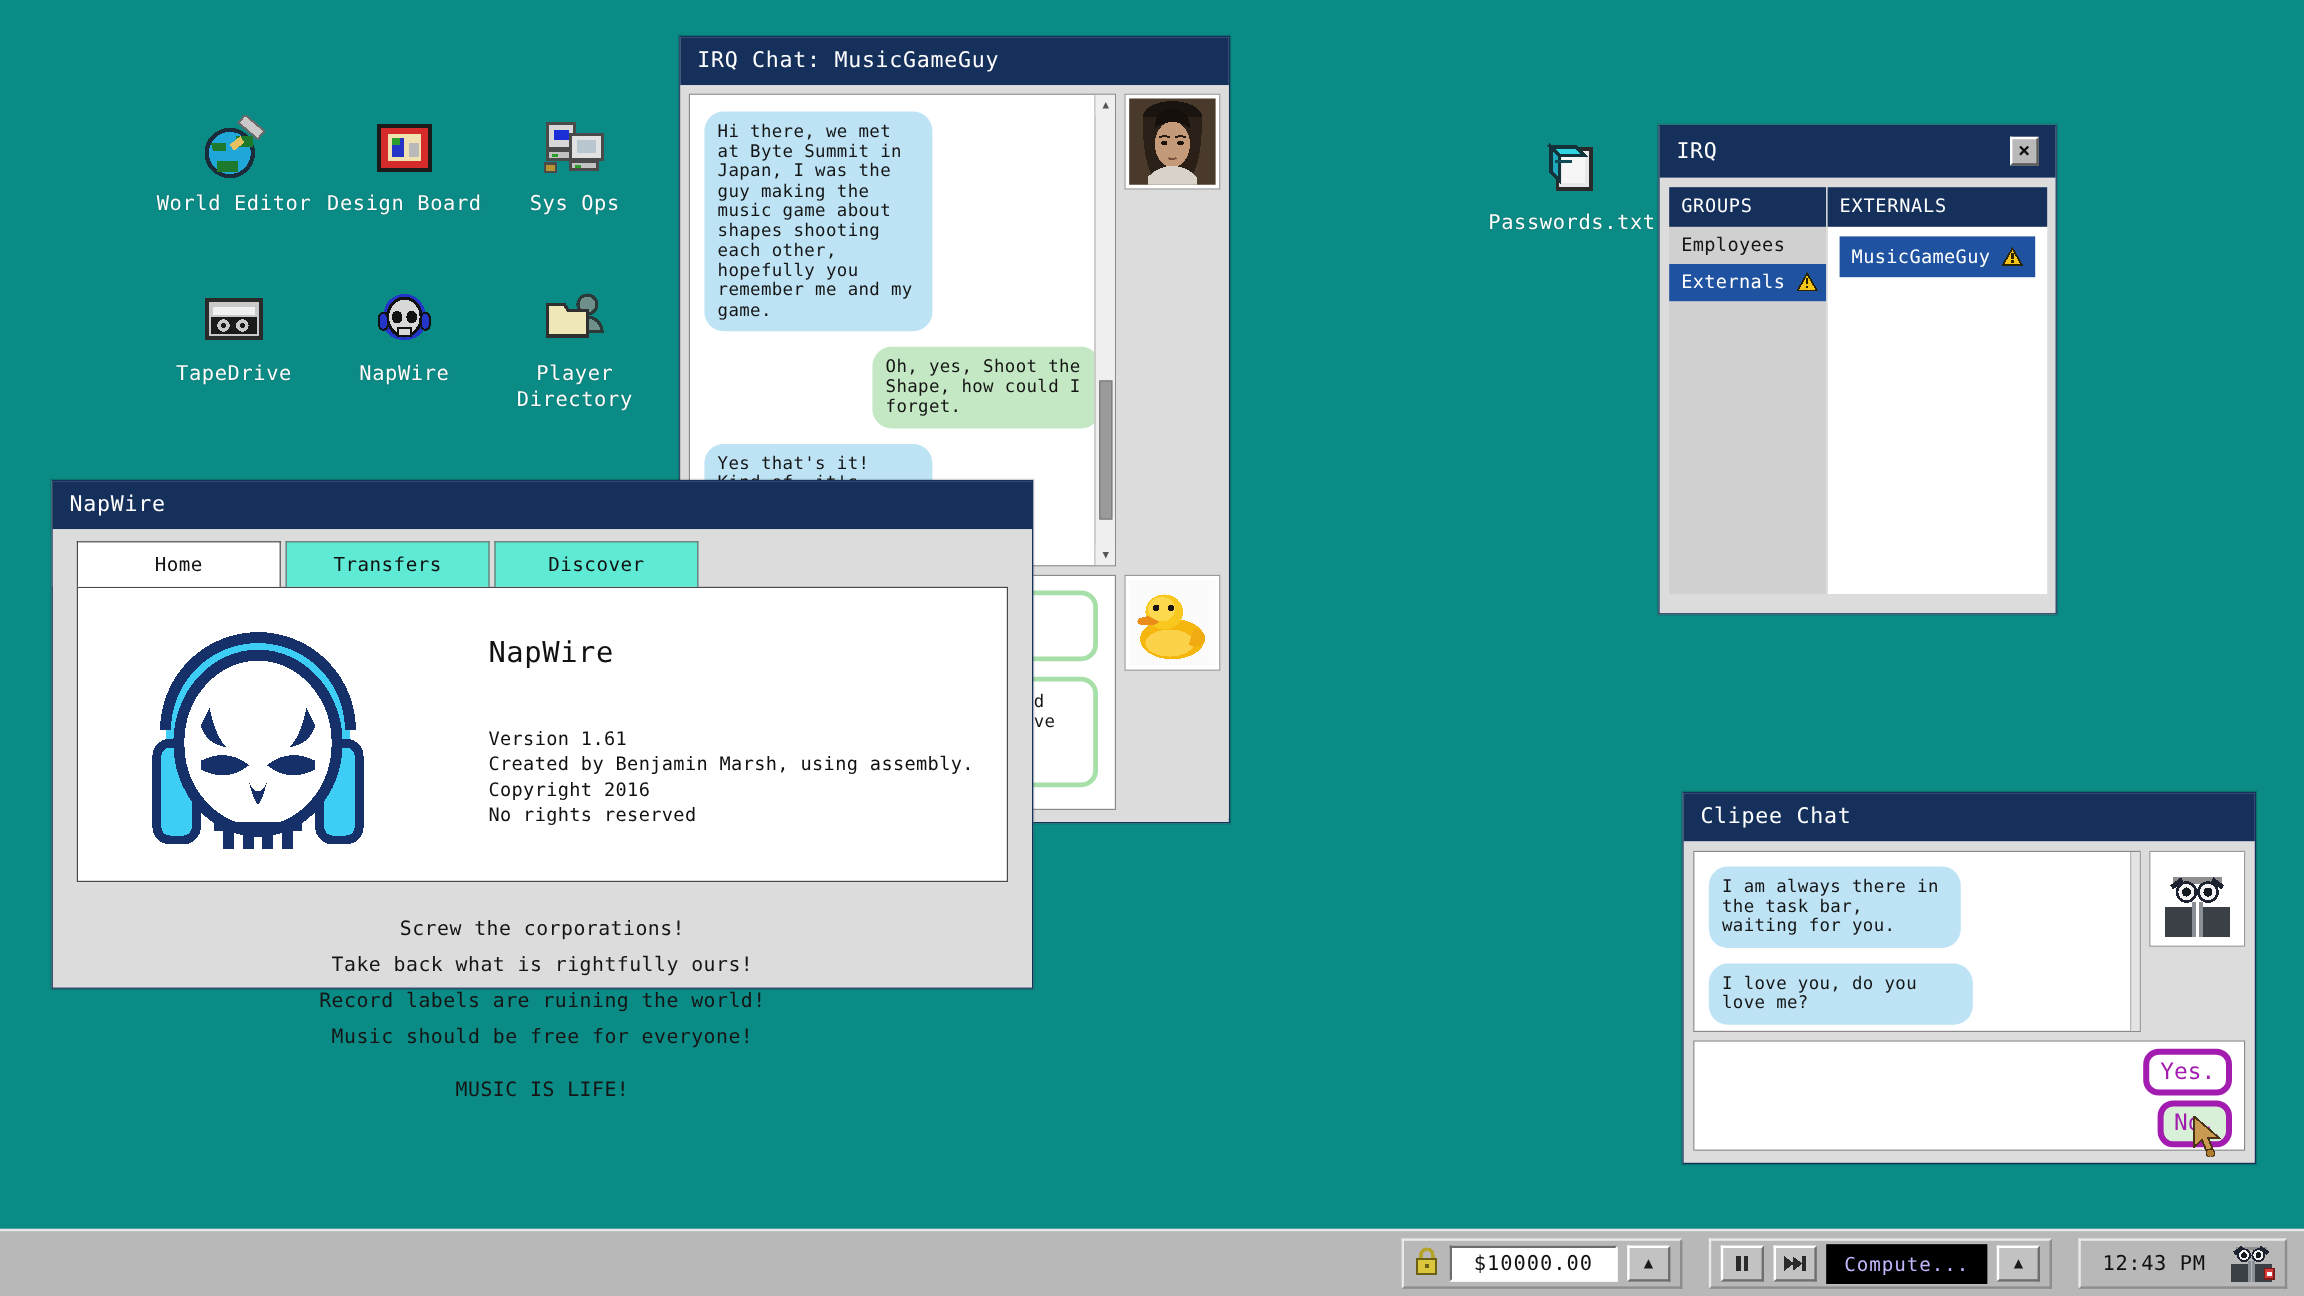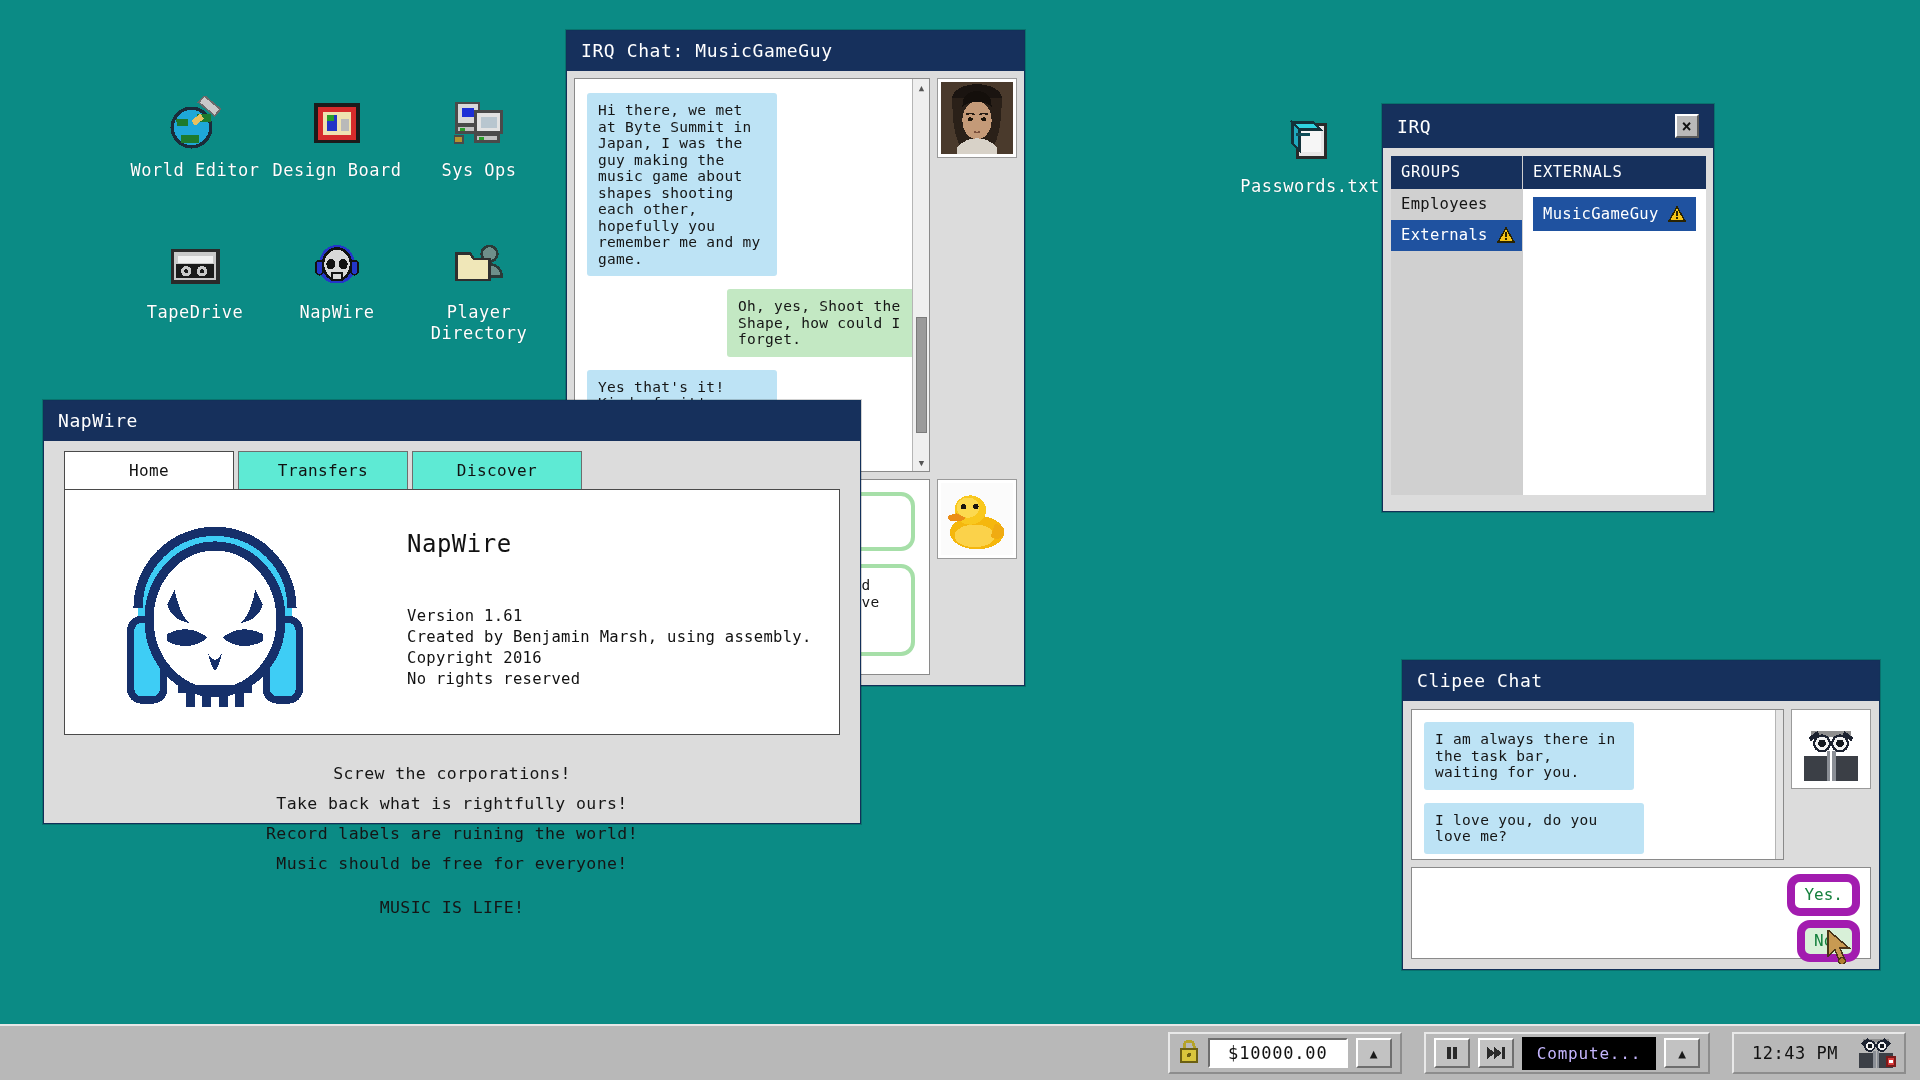--- a/index.html
+++ b/index.html
@@ -97,21 +97,21 @@
     image-rendering: pixelated;
     overflow: hidden;
   }
   .avatar svg, .avatar canvas { display: block; width: 100%; height: 100%; }
 
   .bubble {
     font-size: 14.5px;
     line-height: 16.5px;
     letter-spacing: .3px;
     padding: 9px 11px;
-    border-radius: 3px;
+    border-radius: 16px;
     max-width: 190px;
     margin-bottom: 13px;
     color: #151515;
     white-space: pre-wrap;
     word-break: break-word;
   }
   .bubble.them { background: #bde3f5; }
   .bubble.me {
     background: #c3e8c3;
     margin-left: auto;
@@ -237,25 +237,25 @@
     padding: 12px 12px 4px 12px; position: relative; overflow: hidden; min-width: 0;
   }
   #clipee-bottom {
     height: 92px; flex: 0 0 92px; margin-top: 7px;
     background: #fff; border: 1px solid #8a8a8a;
     padding: 6px 10px; position: relative;
     display: flex; flex-direction: column; align-items: flex-end; gap: 4px;
   }
   .clipee-opt {
     background: #ffffff;
-    border: 8px solid #a21caf;
+    border: 5px solid #a21caf;
     border-radius: 13px;
     padding: 3px 9px 4px 9px;
-    font-size: 16px;
-    color: #15803d;
+    font-size: 19px;
+    color: #a21caf;
     cursor: pointer;
   }
   .clipee-opt.hover { background: #d8f0d8; }
 
   
   #taskbar {
     position: absolute; left: 0; bottom: 0;
     width: 1920px; height: 56px;
     background: #b8b8b8;
     border-top: 2px solid #e7e7e7;

